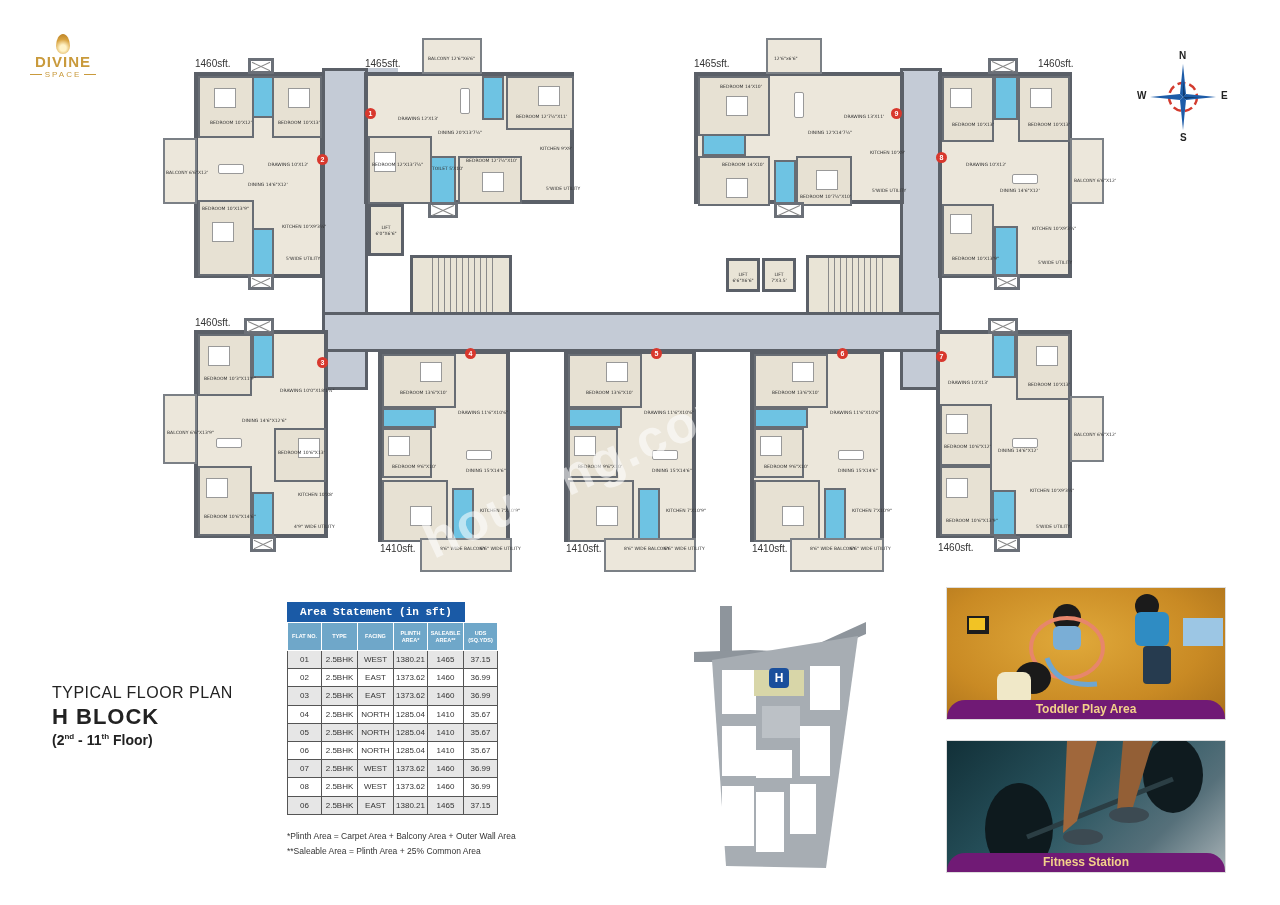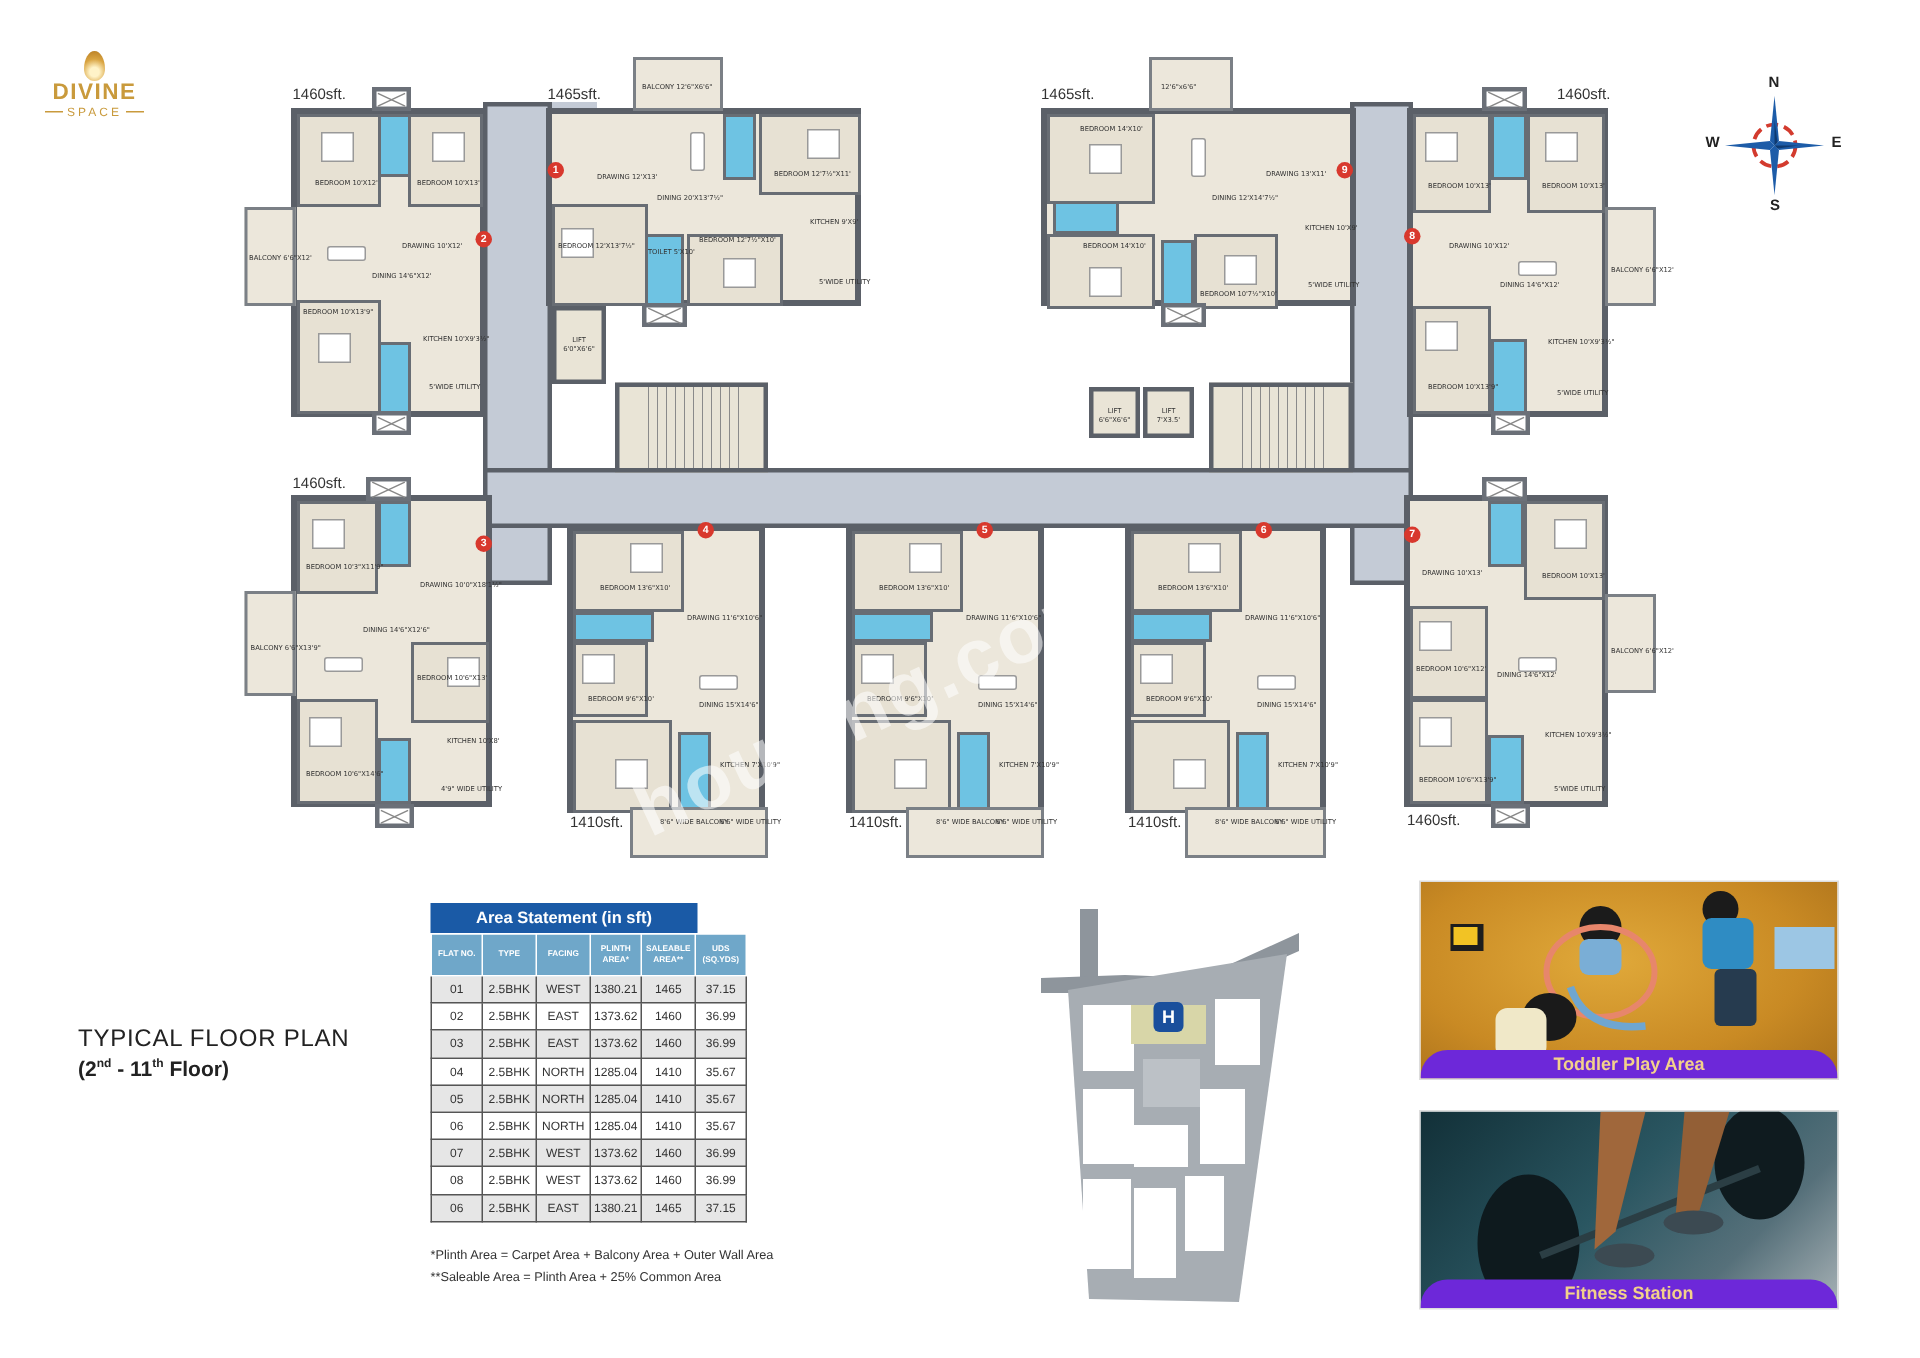--- a/index.html
+++ b/index.html
@@ -42,37 +42,37 @@
 
   
   .title-block { position: absolute; left: 52px; top: 684px; }
   .title-block .t1 { font-family: "Liberation Sans", sans-serif; font-size: 16px; color: #222; letter-spacing: 0.5px; }
   .title-block .t2 { font-family: "Liberation Sans", sans-serif; font-size: 22px; font-weight: bold; color: #222; letter-spacing: 1px; margin-top: 2px; }
   .title-block .t3 { font-family: "Liberation Sans", sans-serif; font-size: 14px; font-weight: bold; color: #222; margin-top: 2px; }
   .title-block sup { font-size: 8px; }
 
   
   .area-header { position: absolute; left: 287px; top: 602px; width: 178px; height: 20px; background: #1a5aa6; color: #fff;
-    font-family: Liberation Sans, sans-serif; font-size: 11px; font-weight: bold; text-align: center; line-height: 20px; }
+    font-family: Liberation Mono, monospace; font-size: 11px; font-weight: bold; text-align: center; line-height: 20px; }
   table.area { position: absolute; left: 287px; top: 622px; border-collapse: collapse; font-family: "Liberation Sans", sans-serif; }
   table.area th { background: #6fa7c9; color: #fff; font-size: 5.5px; font-weight: bold; height: 28px; border: 1px solid #fff; line-height: 7px; padding: 0 1px; }
   table.area td { font-size: 8px; color: #333; text-align: center; height: 18.2px; border: 1px solid #555; }
   table.area tr:nth-child(odd) td { background: #e6e6e6; }
   table.area tr:nth-child(even) td { background: #ffffff; }
   .notes { position: absolute; left: 287px; top: 829px; font-family: "Liberation Sans", sans-serif; font-size: 8.5px; color: #333; line-height: 15px; }
 
   
   .sitemap { position: absolute; left: 690px; top: 600px; width: 180px; height: 270px; }
   .h-badge { position: absolute; left: 769px; top: 668px; width: 20px; height: 20px; background: #1a4f9c; color: #fff; border-radius: 4px;
     font-family: "Liberation Sans", sans-serif; font-weight: bold; font-size: 12px; text-align: center; line-height: 20px; }
 
   
   .amenity { position: absolute; left: 946px; width: 280px; height: 133px; overflow: hidden; border: 1px solid #ddd; }
   .amenity .photo { position: absolute; inset: 0; }
-  .amenity .caption { position: absolute; left: 0; right: 0; bottom: 0; height: 19px; background: #6d28d9; border-radius: 18px 18px 0 0;
+  .amenity .caption { position: absolute; left: 0; right: 0; bottom: 0; height: 19px; background: #701a75; border-radius: 18px 18px 0 0;
     color: #f3d18a; font-family: "Liberation Sans", sans-serif; font-weight: bold; font-size: 12px; text-align: center; line-height: 19px; }
 </style>
 </head>
 <body>
 
 <div class="logo">
   <div class="flame"></div>
   <div class="word1">DIVINE</div>
   <div class="word2">SPACE</div>
 </div>
@@ -361,20 +361,21 @@
   <div class="duct" style="left:988px;top:318px;width:30px;height:16px;"></div>
   <div class="duct" style="left:994px;top:536px;width:26px;height:16px;"></div>
   <div class="area-tag" style="left:938px;top:542px;">1460sft.</div>
   <div class="flat-no" style="left:936px;top:351px;">7</div>
 
   <div class="watermark">housing.com</div>
 </div>
 
 <div class="title-block">
   <div class="t1">TYPICAL FLOOR PLAN</div>
+  <div class="t2">H BLOCK</div>
   <div class="t3"><span>(2</span><sup>nd</sup><span> - 11</span><sup>th</sup><span> Floor)</span></div>
 </div>
 
 <div class="area-header">Area Statement (in sft)</div>
 <table class="area">
   <thead>
     <tr>
       <th style="width:34px;">FLAT NO.</th>
       <th style="width:36px;">TYPE</th>
       <th style="width:36px;">FACING</th>

